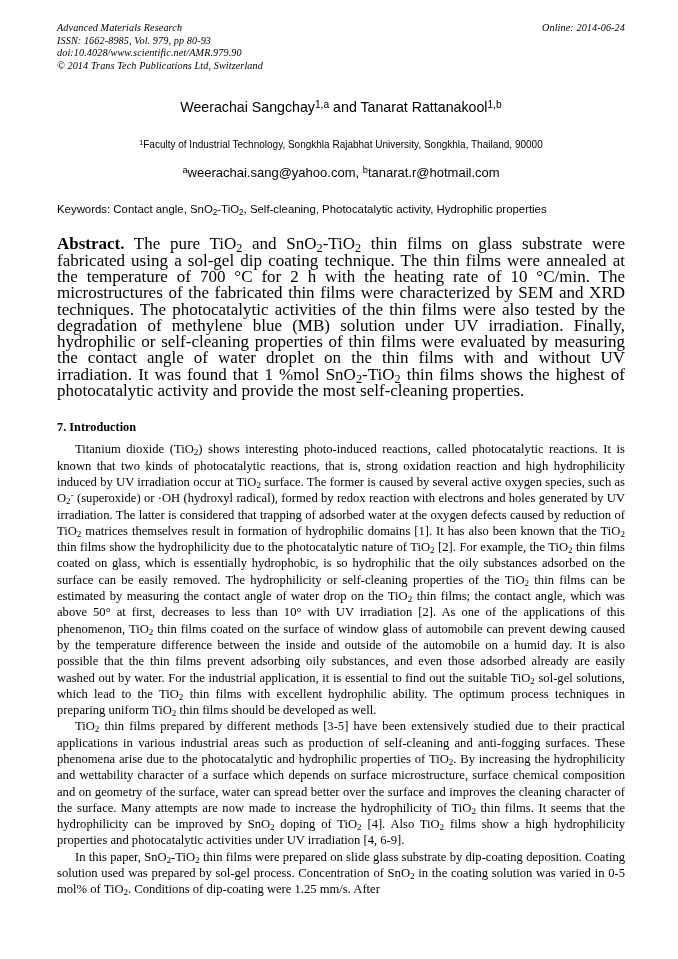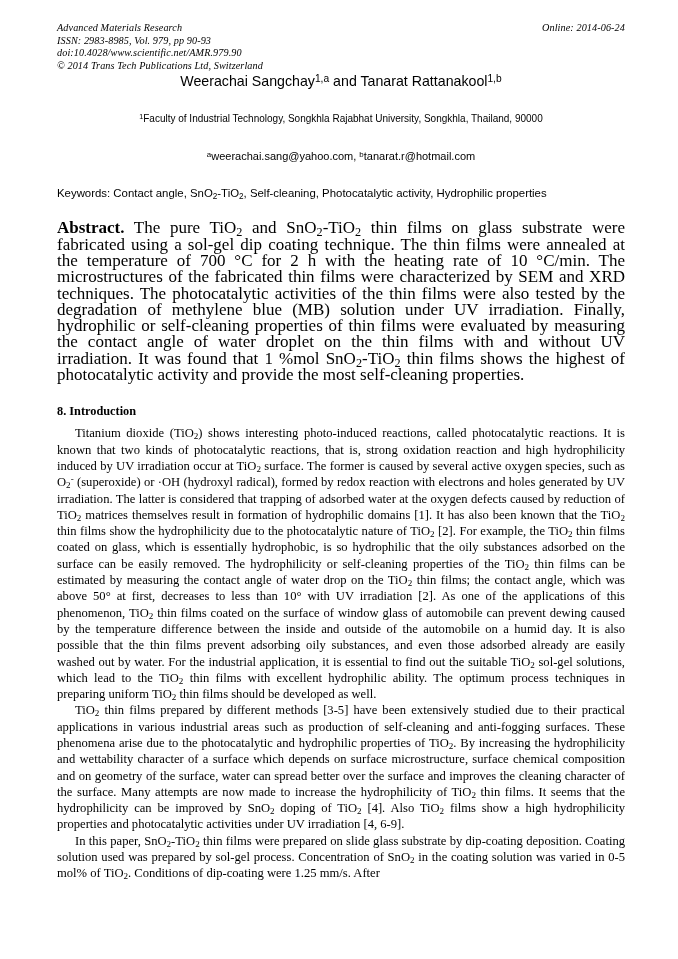--- a/index.html
+++ b/index.html
@@ -45,37 +45,38 @@
     margin: 44px 8px 0 8px;
     text-align: center;
     font-family: "Liberation Sans", "DejaVu Sans", sans-serif;
     font-weight: bold;
     font-size: 14.6px;
     line-height: 21px;
   }
 
   
   .authors {
+    margin-top: 26px;
     text-align: center;
     font-family: "Liberation Sans", "DejaVu Sans", sans-serif;
     font-size: 14.2px;
     line-height: 18px;
   }
   .affiliation {
     margin-top: 21px;
     text-align: center;
     font-family: "Liberation Sans", "DejaVu Sans", sans-serif;
     font-size: 10px;
     line-height: 15px;
   }
   .emails {
-    margin-top: 23px;
+    margin-top: 13px;
     text-align: center;
     font-family: "Liberation Sans", "DejaVu Sans", sans-serif;
-    font-size: 11px;
+    font-size: 13px;
     line-height: 15px;
   }
 
   
   .keywords {
     margin-top: 22px;
     font-family: "Liberation Sans", "DejaVu Sans", sans-serif;
     font-size: 11.4px;
     line-height: 15px;
     text-align: left;
@@ -114,35 +115,35 @@
   sup { font-size: 0.72em; vertical-align: 0.42em; line-height: 0; }
 </style>
 </head>
 <body>
 
 <div class="page">
 
   <div class="masthead">
     <div class="online">Online: 2014-06-24</div>
     <div class="mline">Advanced Materials Research</div>
-    <div class="mline">ISSN: 2983-8985, Vol. 979, pp 90-93</div>
+    <div class="mline">ISSN: 1662-8985, Vol. 979, pp 80-93</div>
     <div class="mline">doi:10.4028/www.scientific.net/AMR.979.90</div>
     <div class="mline">© 2014 Trans Tech Publications Ltd, Switzerland</div>
   </div>
 
 
   <div class="authors">Weerachai Sangchay<sup>1,a</sup> and Tanarat Rattanakool<sup>1,b</sup></div>
 
   <div class="affiliation"><sup>1</sup>Faculty of Industrial Technology, Songkhla Rajabhat University, Songkhla, Thailand, 90000</div>
 
   <div class="emails"><sup>a</sup>weerachai.sang@yahoo.com, <sup>b</sup>tanarat.r@hotmail.com</div>
 
   <div class="keywords">Keywords: Contact angle, SnO<sub>2</sub>-TiO<sub>2</sub>, Self-cleaning, Photocatalytic activity, Hydrophilic properties</div>
 
   <div class="abstract"><b>Abstract.</b> The pure TiO<sub>2</sub> and SnO<sub>2</sub>-TiO<sub>2</sub> thin films on glass substrate were fabricated using a sol-gel dip coating technique. The thin films were annealed at the temperature of 700 °C for 2 h with the heating rate of 10 °C/min. The microstructures of the fabricated thin films were characterized by SEM and XRD techniques. The photocatalytic activities of the thin films were also tested by the degradation of methylene blue (MB) solution under UV irradiation. Finally, hydrophilic or self-cleaning properties of thin films were evaluated by measuring the contact angle of water droplet on the thin films with and without UV irradiation. It was found that 1 %mol SnO<sub>2</sub>-TiO<sub>2</sub> thin films shows the highest of photocatalytic activity and provide the most self-cleaning properties.</div>
 
-  <div class="section-head">8. Introduction</div>
+  <div class="section-head">7. Introduction</div>
 
   <p class="body-par indent first">Titanium dioxide (TiO<sub>2</sub>) shows interesting photo-induced reactions, called photocatalytic reactions. It is known that two kinds of photocatalytic reactions, that is, strong oxidation reaction and high hydrophilicity induced by UV irradiation occur at TiO<sub>2</sub> surface. The former is caused by several active oxygen species, such as O<sub>2</sub><sup>-</sup> (superoxide) or ·OH (hydroxyl radical), formed by redox reaction with electrons and holes generated by UV irradiation. The latter is considered that trapping of adsorbed water at the oxygen defects caused by reduction of TiO<sub>2</sub> matrices themselves result in formation of hydrophilic domains [1]. It has also been known that the TiO<sub>2</sub> thin films show the hydrophilicity due to the photocatalytic nature of TiO<sub>2</sub> [2]. For example, the TiO<sub>2</sub> thin films coated on glass, which is essentially hydrophobic, is so hydrophilic that the oily substances adsorbed on the surface can be easily removed. The hydrophilicity or self-cleaning properties of the TiO<sub>2</sub> thin films can be estimated by measuring the contact angle of water drop on the TiO<sub>2</sub> thin films; the contact angle, which was above 50° at first, decreases to less than 10° with UV irradiation [2]. As one of the applications of this phenomenon, TiO<sub>2</sub> thin films coated on the surface of window glass of automobile can prevent dewing caused by the temperature difference between the inside and outside of the automobile on a humid day. It is also possible that the thin films prevent adsorbing oily substances, and even those adsorbed already are easily washed out by water. For the industrial application, it is essential to find out the suitable TiO<sub>2</sub> sol-gel solutions, which lead to the TiO<sub>2</sub> thin films with excellent hydrophilic ability. The optimum process techniques in preparing uniform TiO<sub>2</sub> thin films should be developed as well.</p>
   <p class="body-par indent">TiO<sub>2</sub> thin films prepared by different methods [3-5] have been extensively studied due to their practical applications in various industrial areas such as production of self-cleaning and anti-fogging surfaces. These phenomena arise due to the photocatalytic and hydrophilic properties of TiO<sub>2</sub>. By increasing the hydrophilicity and wettability character of a surface which depends on surface microstructure, surface chemical composition and on geometry of the surface, water can spread better over the surface and improves the cleaning character of the surface. Many attempts are now made to increase the hydrophilicity of TiO<sub>2</sub> thin films. It seems that the hydrophilicity can be improved by SnO<sub>2</sub> doping of TiO<sub>2</sub> [4]. Also TiO<sub>2</sub> films show a high hydrophilicity properties and photocatalytic activities under UV irradiation [4, 6-9].</p>
   <p class="body-par indent">In this paper, SnO<sub>2</sub>-TiO<sub>2</sub> thin films were prepared on slide glass substrate by dip-coating deposition. Coating solution used was prepared by sol-gel process. Concentration of SnO<sub>2</sub> in the coating solution was varied in 0-5 mol% of TiO<sub>2</sub>. Conditions of dip-coating were 1.25 mm/s. After</p>
 
 </div>
 
 </body></html>

